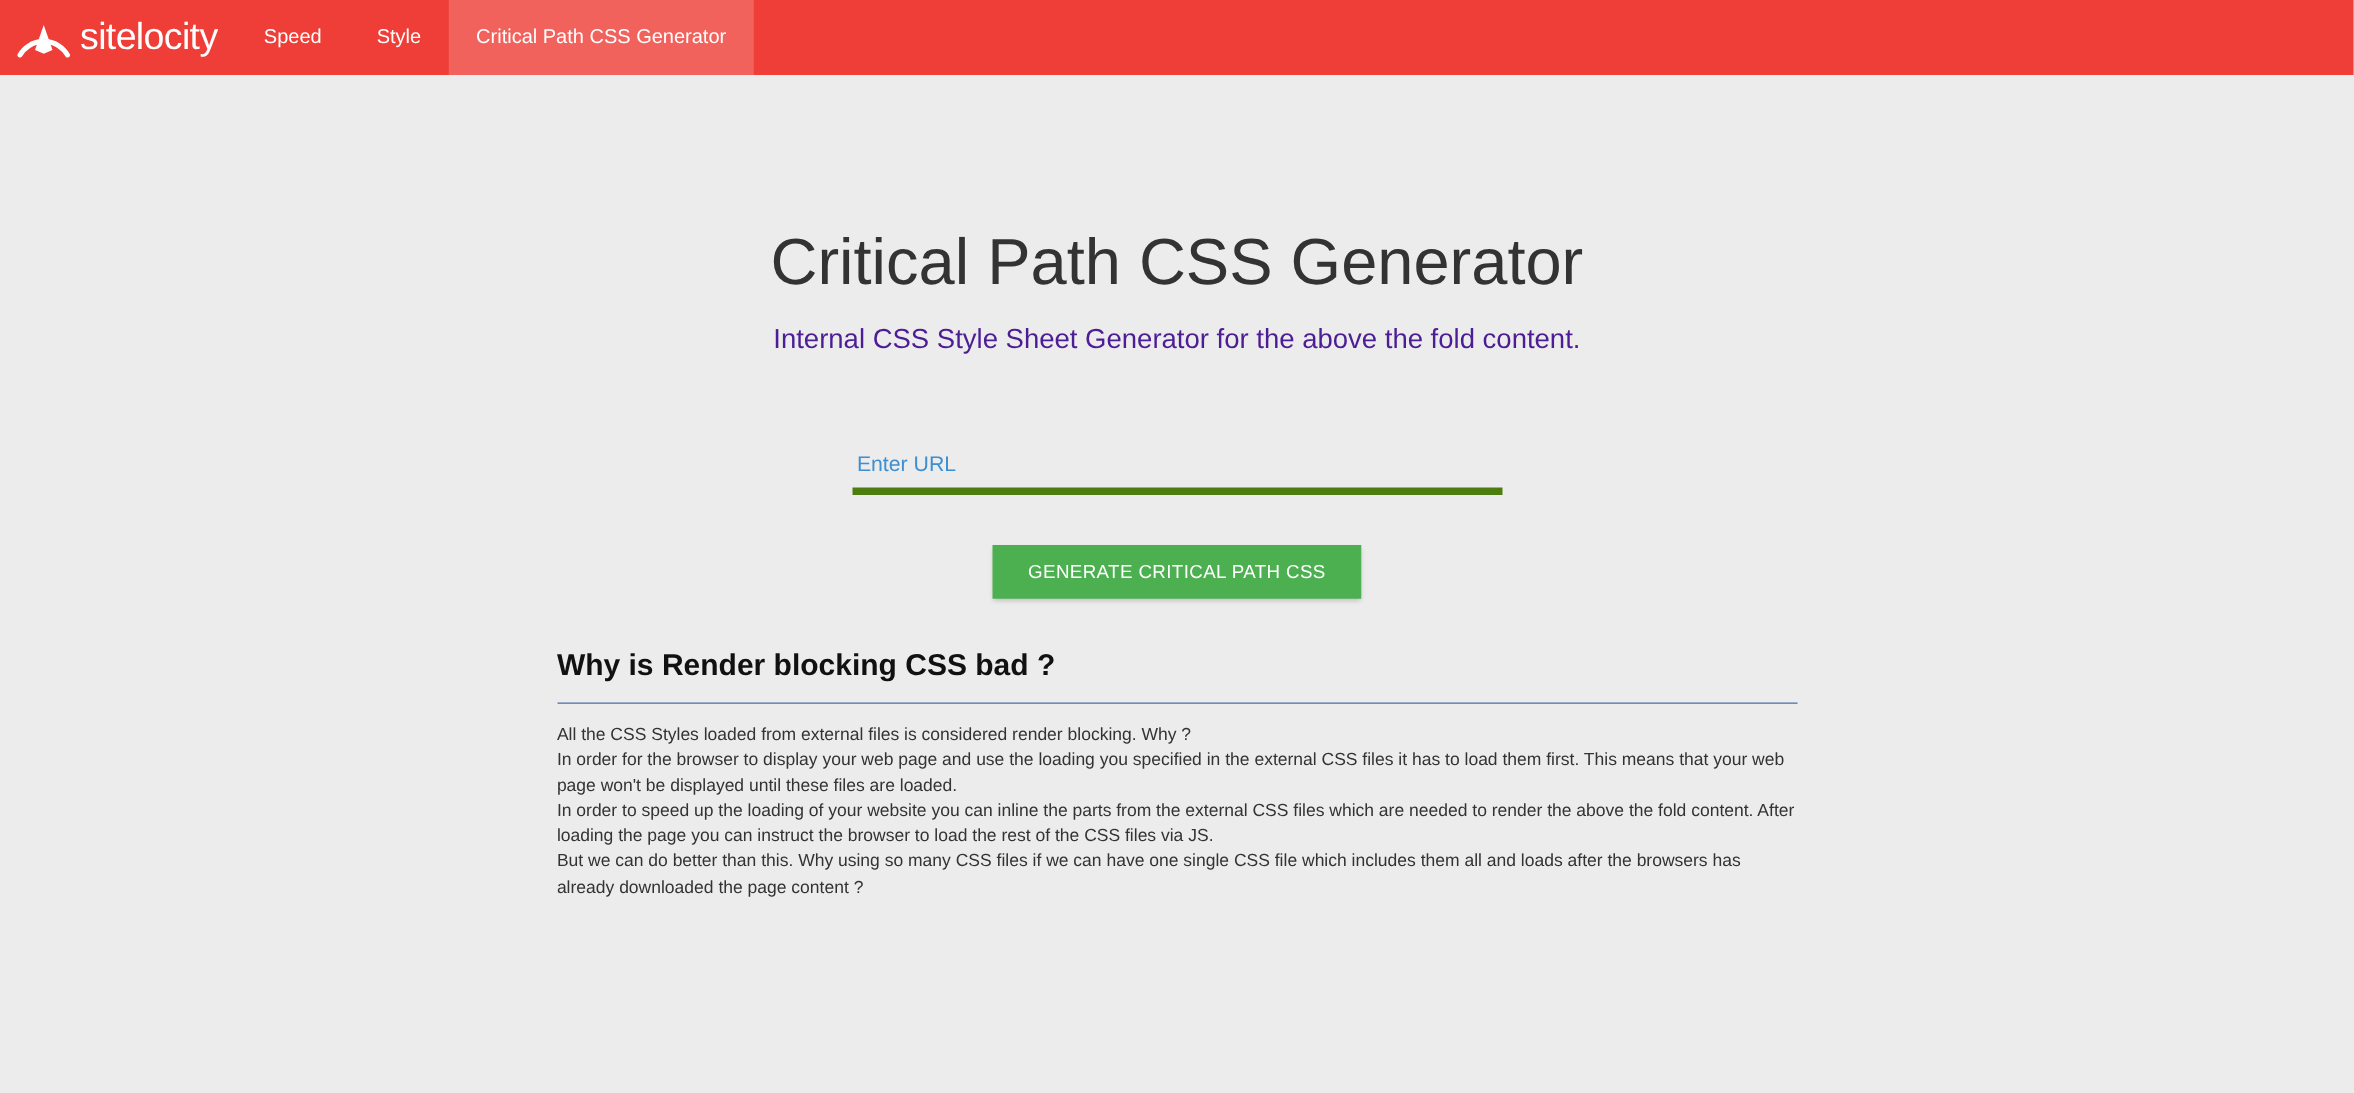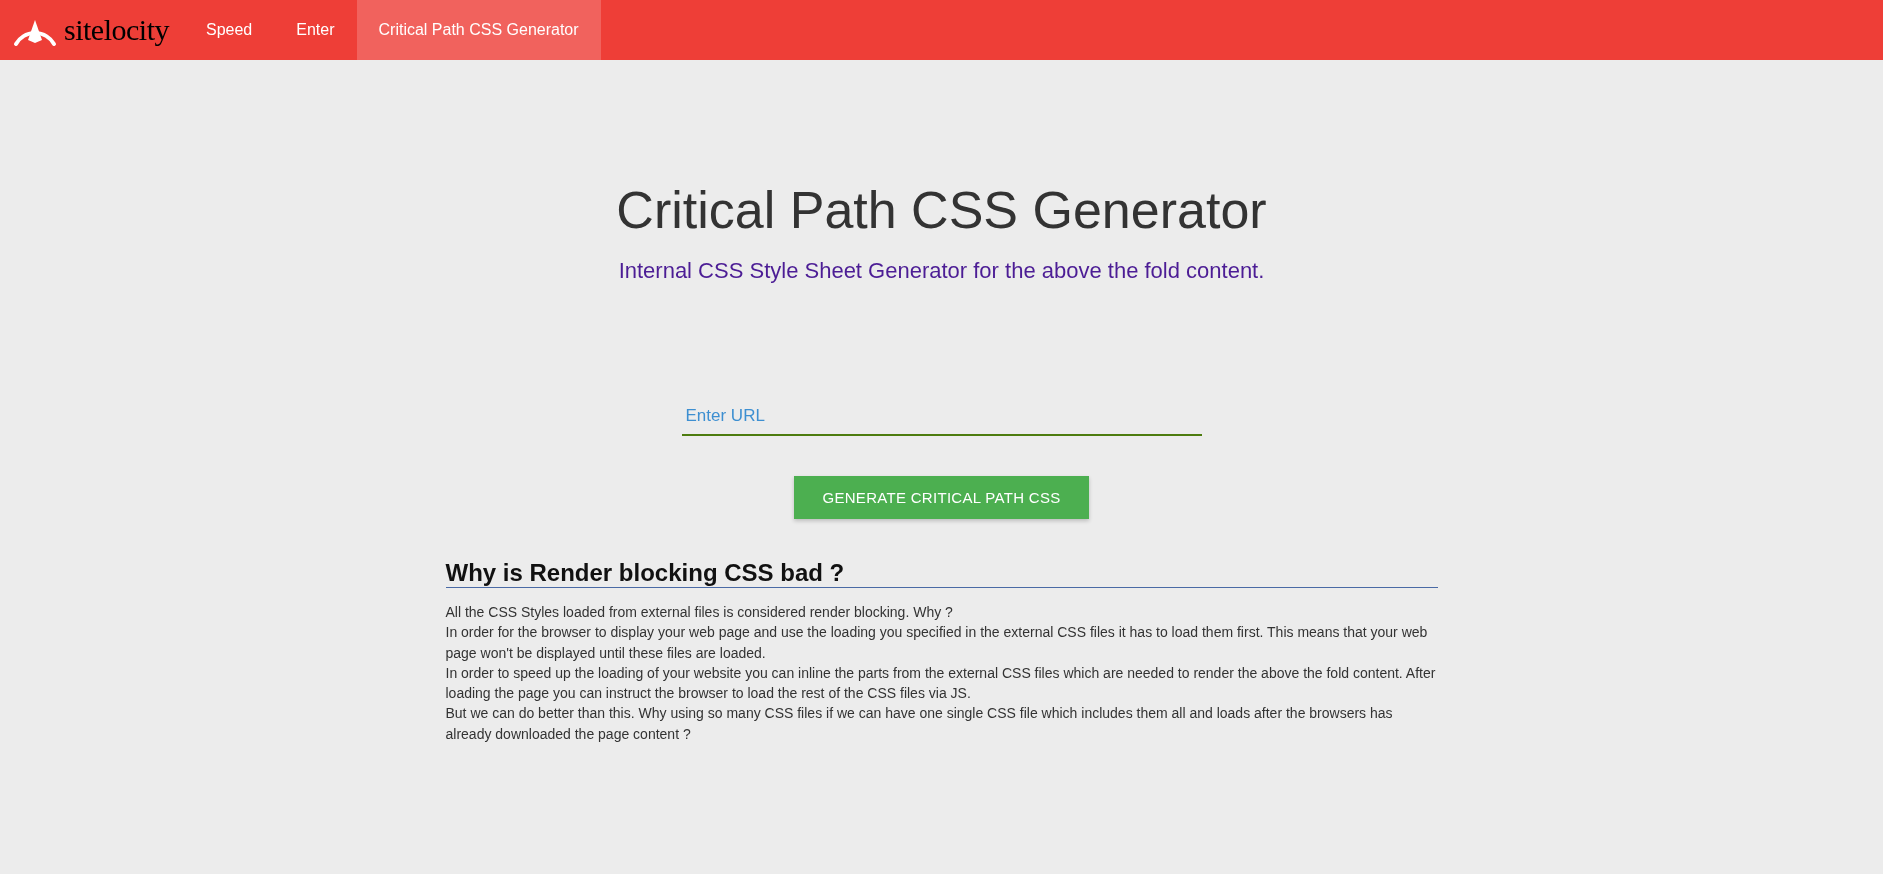--- a/index.html
+++ b/index.html
@@ -30,24 +30,23 @@
 .logo-mark {
   display: inline-flex;
   align-items: center;
   justify-content: center;
   width: 50px;
   height: 40px;
 }
 .logo-text {
   font-size: 30px;
   font-weight: 400;
-  color: #000000;
+  color: #ffffff;
   letter-spacing: -0.5px;
   margin-left: 4px;
-  font-family: Liberation Serif, serif;
 }
 .nav {
   display: flex;
   align-items: stretch;
   height: 100%;
 }
 .nav-item {
   display: flex;
   align-items: center;
   padding: 0 22px;
@@ -77,27 +76,26 @@
   margin-top: 18px;
   text-align: center;
 }
 .url-input-wrap {
   margin-top: 70px;
   width: 520px;
 }
 .url-input {
   width: 100%;
   border: none;
-  border-bottom: 2px solid #4d7c0f;
+  border-bottom: 6px solid #4d7c0f;
   background: transparent;
   font-size: 17px;
   padding: 8px 4px;
   outline: none;
   color: #333;
-  margin-top: 44px;
 }
 .url-input::placeholder {
   color: #3d8fd1;
 }
 .generate-btn {
   margin-top: 40px;
   background: #4caf50;
   color: #fff;
   border: none;
   font-size: 15px;
@@ -108,21 +106,21 @@
 }
 .content {
   margin-top: 40px;
   width: 992px;
 }
 .section-title {
   font-size: 24px;
   font-weight: 600;
   color: #111;
   border-bottom: 1px solid #4a6aa5;
-  padding-bottom: 0;
+  padding-bottom: 15px;
   margin-bottom: 14px;
 }
 .para {
   font-size: 14px;
   line-height: 1.45;
   color: #333;
   margin-bottom: 0px;
 }
 .para strong {
   font-weight: 400;
@@ -136,21 +134,21 @@
     <span class="logo-mark">
       <svg viewBox="0 0 50 40" width="50" height="40">
         <path d="M6 34 A22 22 0 0 1 44 34" stroke="#fff" stroke-width="4" fill="none" stroke-linecap="round"></path>
         <path d="M25 10 L32 30 L25 33 L18 30 Z" fill="#fff"></path>
       </svg>
     </span>
     <span class="logo-text">sitelocity</span>
   </div>
   <div class="nav">
     <div class="nav-item">Speed</div>
-    <div class="nav-item">Enter</div>
+    <div class="nav-item">Style</div>
     <div class="nav-item active">Critical Path CSS Generator</div>
   </div>
 </div>
 
 <div class="main">
   <h1 class="hero-title">Critical Path CSS Generator</h1>
   <div class="hero-subtitle">Internal CSS Style Sheet Generator for the above the fold content.</div>
 
   <div class="url-input-wrap">
     <input class="url-input" type="text" placeholder="Enter URL" style="">

